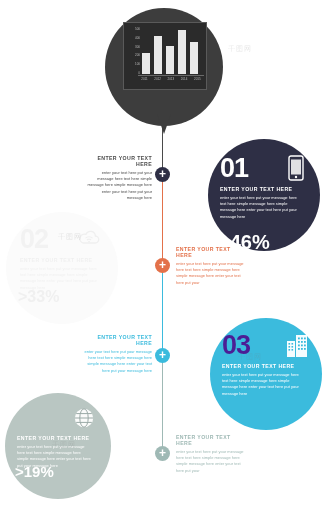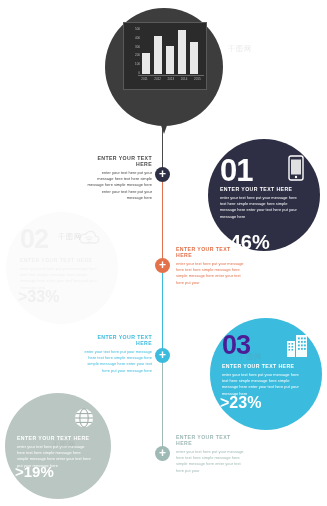--- a/index.html
+++ b/index.html
@@ -59,21 +59,21 @@
   }
   .chart-baseline{position:absolute;left:14px;top:52px;width:66px;height:1px;background:#6a6a6a;}
 
   
   .txt-title{font-size:5.2px;font-weight:bold;letter-spacing:.4px;}
   .txt-body{font-size:4px;line-height:1.55;}
 
   
   .b1{left:208px;top:139px;width:112px;height:112px;background:#2e2f45;}
   .b1 .num{
-    position:absolute;left:12px;top:14px;color:#fff;font-size:31px;
+    position:absolute;left:12px;top:14px;color:#fff;font-size:27px;
     font-weight:bold;letter-spacing:-1px;
   }
   .b1 .ico{position:absolute;right:16px;top:16px;}
   .b1 .tbox{position:absolute;left:12px;top:47px;width:78px;color:#fff;}
   .b1 .pct{
     position:absolute;left:10px;top:92px;color:#fff;font-size:20px;font-weight:bold;
   }
   .left1{position:absolute;left:86px;top:155px;width:66px;color:#4a4a4a;text-align:right;}
 
   
@@ -248,21 +248,20 @@
           <rect x="12" y="14" width="1.8" height="1.8"></rect>
             <rect x="15" y="14" width="1.8" height="1.8"></rect>
             <rect x="18" y="14" width="1.8" height="1.8"></rect>
         </g>
       </svg>
     </div>
     <div class="tbox">
       <div class="txt-title">ENTER YOUR TEXT HERE</div>
       <div class="txt-body" style="margin-top:3px;">enter your text here put your message here text here simple message here simple message here enter your text here put your message here</div>
     </div>
-    <div class="pct">&gt;23%</div>
   </div>
   <div class="wm wm3">千图网</div>
 
   <div class="bubble b4">
     <div class="ico">
       <svg class="ic" width="22" height="22" viewBox="0 0 22 22" aria-hidden="true">
         <circle cx="11" cy="11" r="9.2" fill="#ffffff" opacity="0.92"></circle>
         <g fill="none" stroke="#9aa9a6" stroke-width="1">
           <ellipse cx="11" cy="11" rx="4.2" ry="9.2"></ellipse>
           <line x1="1.8" y1="11" x2="20.2" y2="11"></line>

